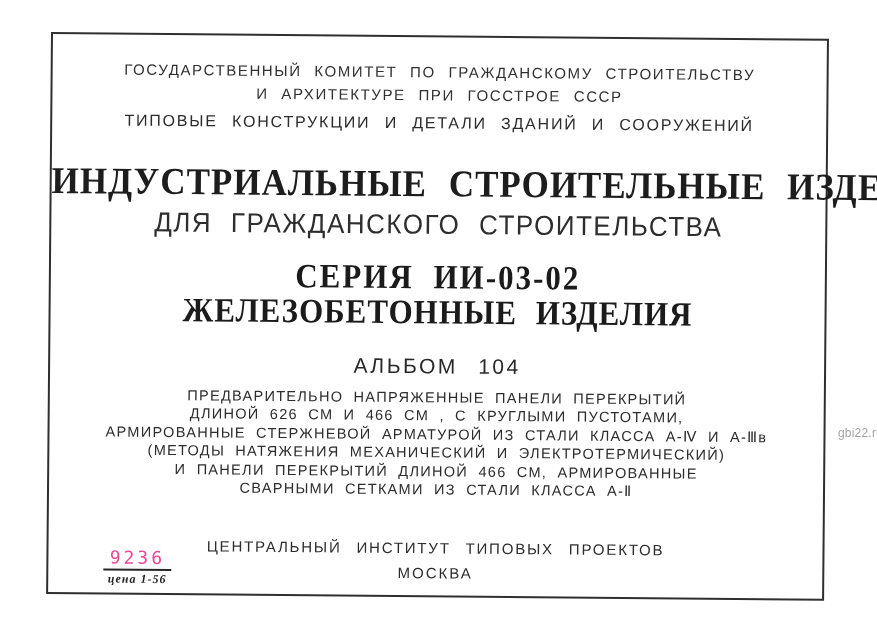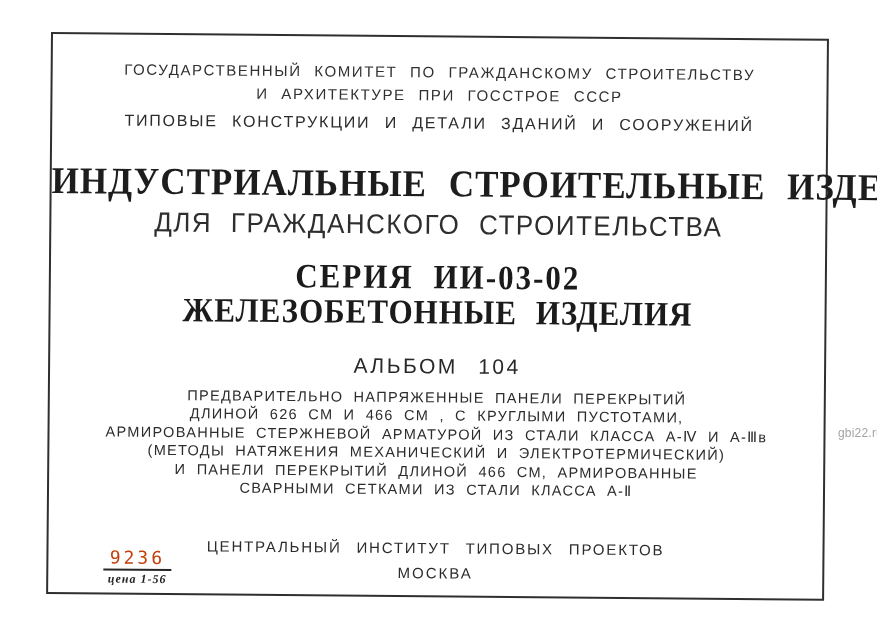--- a/index.html
+++ b/index.html
@@ -30,21 +30,21 @@
   .title-subject{top:257px;font-size:31px;letter-spacing:1px;word-spacing:10px;color:#1b1b1b;transform:scaleY(1.1);}
   .album{top:317px;font-size:21px;letter-spacing:2.5px;word-spacing:12px;color:#282828;}
 
   .desc{position:absolute;top:351px;left:0;width:100%;text-align:center;}
   .desc-line{font-size:14.5px;line-height:18.4px;letter-spacing:1.3px;word-spacing:5px;color:#2d2d2d;white-space:nowrap;}
 
   .institute{top:502px;font-size:15px;letter-spacing:1.8px;word-spacing:9px;color:#2c2c2c;}
   .city{top:527px;font-size:15px;letter-spacing:2px;color:#2c2c2c;}
 
   .stamp{position:absolute;left:30px;top:512px;width:118px;text-align:center;}
-  .stamp-number{font-size:18px;letter-spacing:3px;color:#c2410c;display:inline-block;padding:0 6px 1px 6px;border-bottom:2px solid #262626;font-family:"DejaVu Sans Mono","Liberation Mono",monospace;}
+  .stamp-number{font-size:18px;letter-spacing:3px;color:#ec4899;display:inline-block;padding:0 6px 1px 6px;border-bottom:2px solid #262626;font-family:"DejaVu Sans Mono","Liberation Mono",monospace;}
   .stamp-price{margin-top:1px;font-size:12px;font-style:italic;font-weight:700;letter-spacing:1px;color:#222;font-family:"Liberation Serif","DejaVu Serif",serif;}
 
   .watermark{
     position:absolute;left:838px;top:426px;font-size:12px;color:#a3a3a3;
     letter-spacing:0.2px;
   }
 </style>
 </head>
 <body>
 

